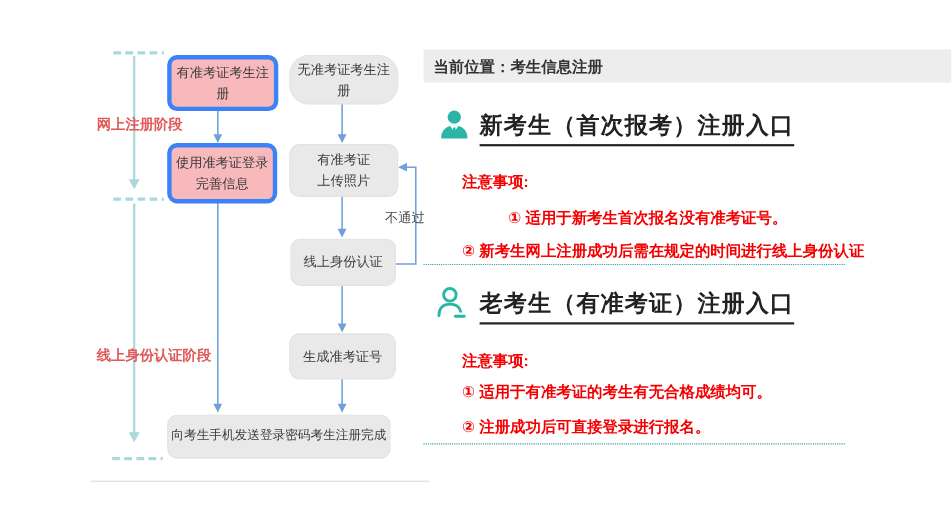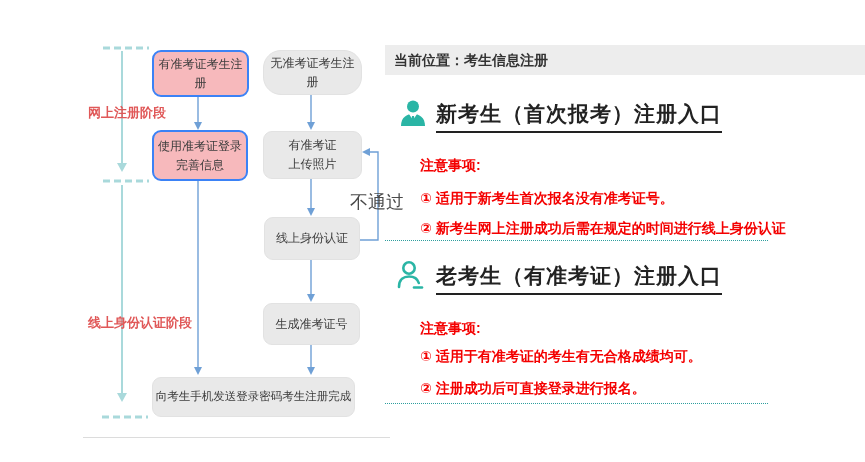--- a/index.html
+++ b/index.html
@@ -5,53 +5,53 @@
   html,body{margin:0;padding:0;background:#fff;}
   .canvas{position:relative;width:865px;height:462px;background:#fff;overflow:hidden;
           font-family:"Liberation Sans","DejaVu Sans",sans-serif;}
 
   
   .flow{position:absolute;left:0;top:0;width:400px;height:462px;}
   .connectors{position:absolute;left:0;top:0;}
   .node{position:absolute;display:flex;align-items:center;justify-content:center;
         text-align:center;border-radius:9px;font-size:12px;line-height:1.55;color:#3c3c3c;
         white-space:pre-line;}
-  .node.pink{background:#f7b9bc;border:2px solid #3b82f6;}
+  .node.pink{background:#f7b9bc;border:4px solid #3b82f6;}
   .node.gray{background:#e9e9e9;border:1px solid #e2e2e2;}
   .n1{left:152px;top:50px;width:93px;height:43px;}
   .n2{left:263px;top:50px;width:97px;height:43px;border-radius:18px;}
   .n3{left:152px;top:130px;width:92px;height:47px;}
   .n4{left:263px;top:131px;width:97px;height:46px;}
   .n5{left:264px;top:217px;width:94px;height:41px;}
   .n6{left:263px;top:303px;width:95px;height:40px;}
   .n7{left:152px;top:377px;width:201px;height:38px;font-size:11.5px;}
   .phase-label{position:absolute;color:#e05858;font-size:13px;font-weight:bold;white-space:nowrap;}
   .p1{left:88px;top:104px;}
   .p2{left:88px;top:314px;}
-  .edge-label{position:absolute;left:350px;top:190px;font-size:18px;color:#4a4a4a;white-space:nowrap;}
+  .edge-label{position:absolute;left:350px;top:190px;font-size:12px;color:#4a4a4a;white-space:nowrap;}
   .flow-bottom-line{position:absolute;left:83px;top:437px;width:307px;height:0;border-top:1px solid #dcdcdc;}
 
   
   .panel{position:absolute;left:385px;top:0;width:480px;height:462px;}
   .breadcrumb-bar{position:absolute;left:0;top:45px;width:548px;height:30px;background:#ededed;
                   font-size:14px;font-weight:bold;color:#333;line-height:30px;padding-left:9px;
                   box-sizing:border-box;}
   .sec-icon{position:absolute;}
   .icon1{left:14px;top:99px;}
   .icon2{left:11px;top:260px;}
   .sec-title{position:absolute;left:51px;font-size:21px;font-weight:bold;color:#222;
              letter-spacing:1px;border-bottom:2px solid #222;padding-bottom:3px;
              white-space:nowrap;cursor:pointer;text-decoration:none;}
   .t1{top:100px;}
   .t2{top:262px;}
   .notes-title{position:absolute;left:35px;font-size:14px;font-weight:bold;color:#f40000;white-space:nowrap;text-align:center;}
   .nt1{top:157px;}
   .nt2{top:320px;}
   .note{position:absolute;left:35px;font-size:14px;font-weight:bold;color:#f40000;white-space:nowrap;}
-  .no1a{top:190px;}
+  .no1a{top:190px;margin-left:42px;}
   .no1b{top:220px;}
   .no2a{top:348px;}
   .no2b{top:380px;}
   .dotted-sep{position:absolute;left:0;width:383px;height:0;border-top:1px dotted #2e9e9e;}
   .sep1{top:240px;}
   .sep2{top:403px;}
 </style>
 </head>
 <body>
 

